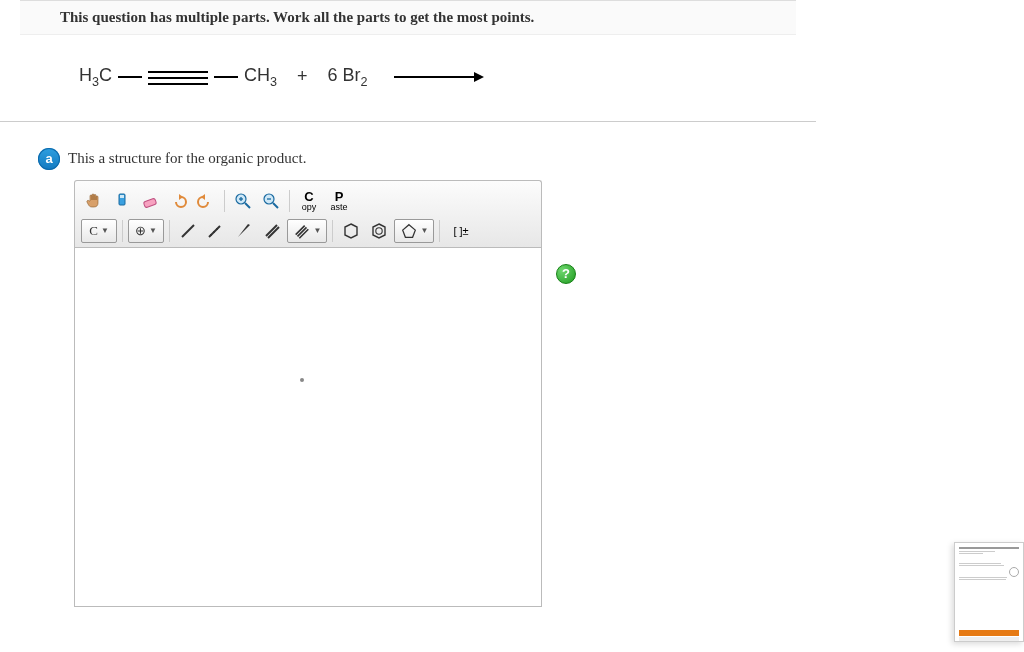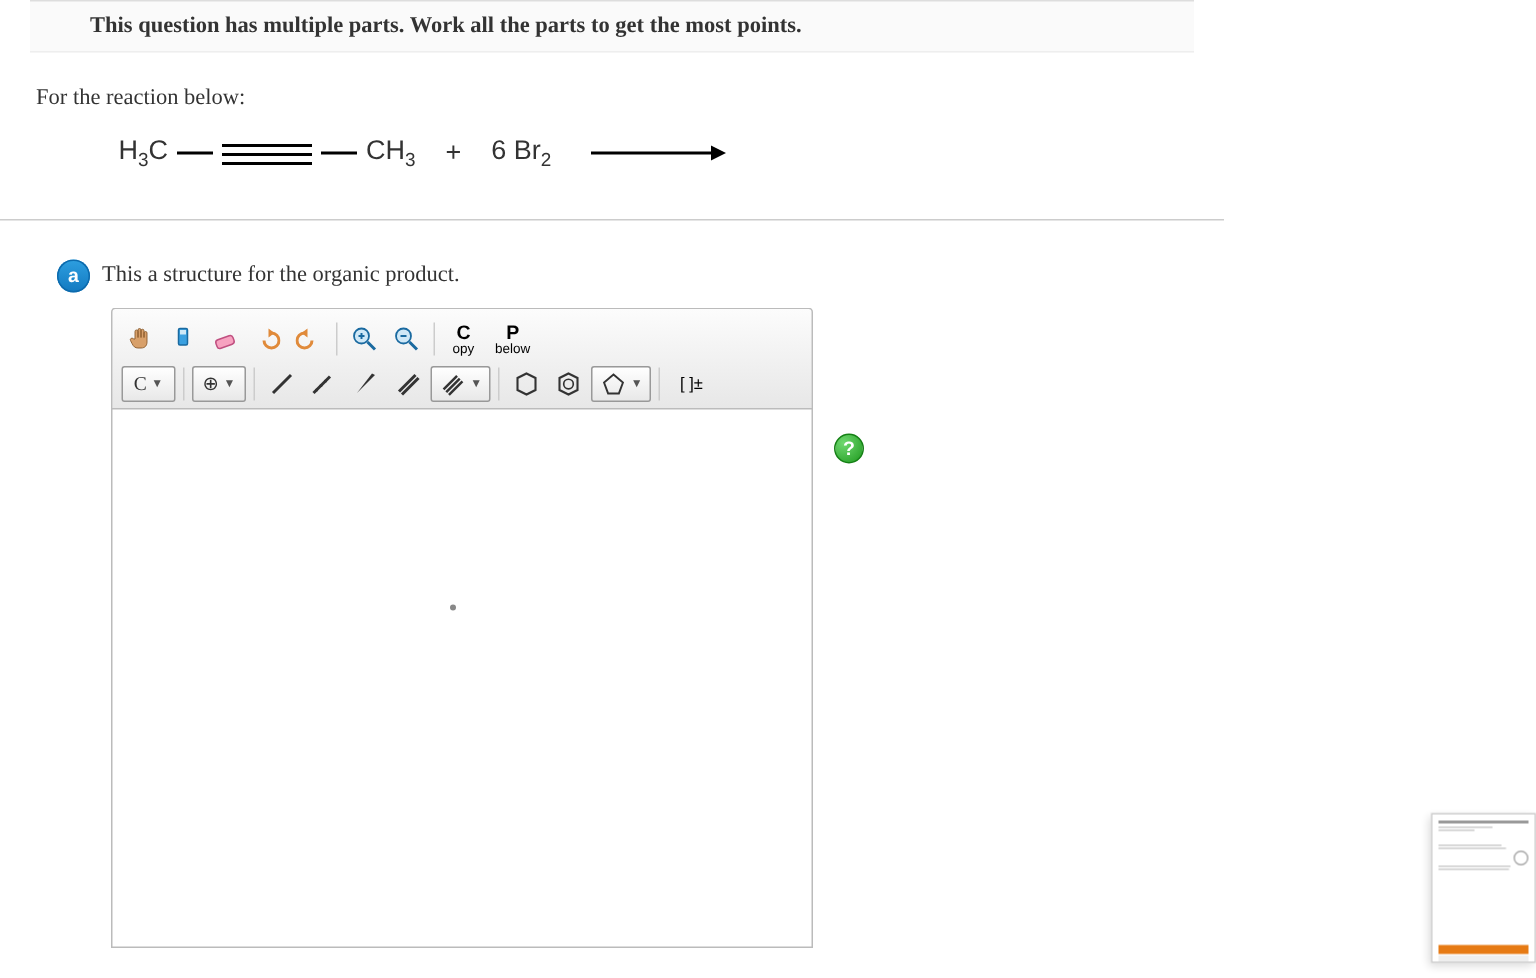--- a/index.html
+++ b/index.html
@@ -154,21 +154,20 @@
 </style>
 </head>
 <body>
 
 <div class="page">
   <div class="header-bar">
     <b>This question has multiple parts. Work all the parts to get the most points.</b>
   </div>
 
   <div class="question-prompt">
-    <div style="padding-bottom:8px;">For the reaction below:</div>
     <div class="reaction-line">
       <span><span>H</span><sub>3</sub><span>C</span></span>
       <span class="single-bond"></span>
       <span class="triple-bond">
           <span></span>
         </span>
       <span class="single-bond"></span>
       <span><span>CH</span><sub>3</sub></span>
       <span style="margin:0 14px;">+</span>
       <span><span>6 Br</span><sub>2</sub></span>
@@ -232,21 +231,21 @@
               <line x1="5" y1="7" x2="9" y2="7" stroke="#1a6aa0" stroke-width="1.3"></line>
             </svg>
         </button>
         <div class="tool-sep"></div>
         <button class="tool-btn tool-text-btn">
           <span class="big">C</span>
             <span>opy</span>
         </button>
         <button class="tool-btn tool-text-btn">
           <span class="big">P</span>
-            <span>below</span>
+            <span>aste</span>
         </button>
       </div>
       <div class="tool-row">
         <div class="c-dd">
           <span>C</span>
             <span class="dd-tri">▼</span>
         </div>
         <div class="tool-sep"></div>
         <div class="c-dd">
           <span>⊕</span>

